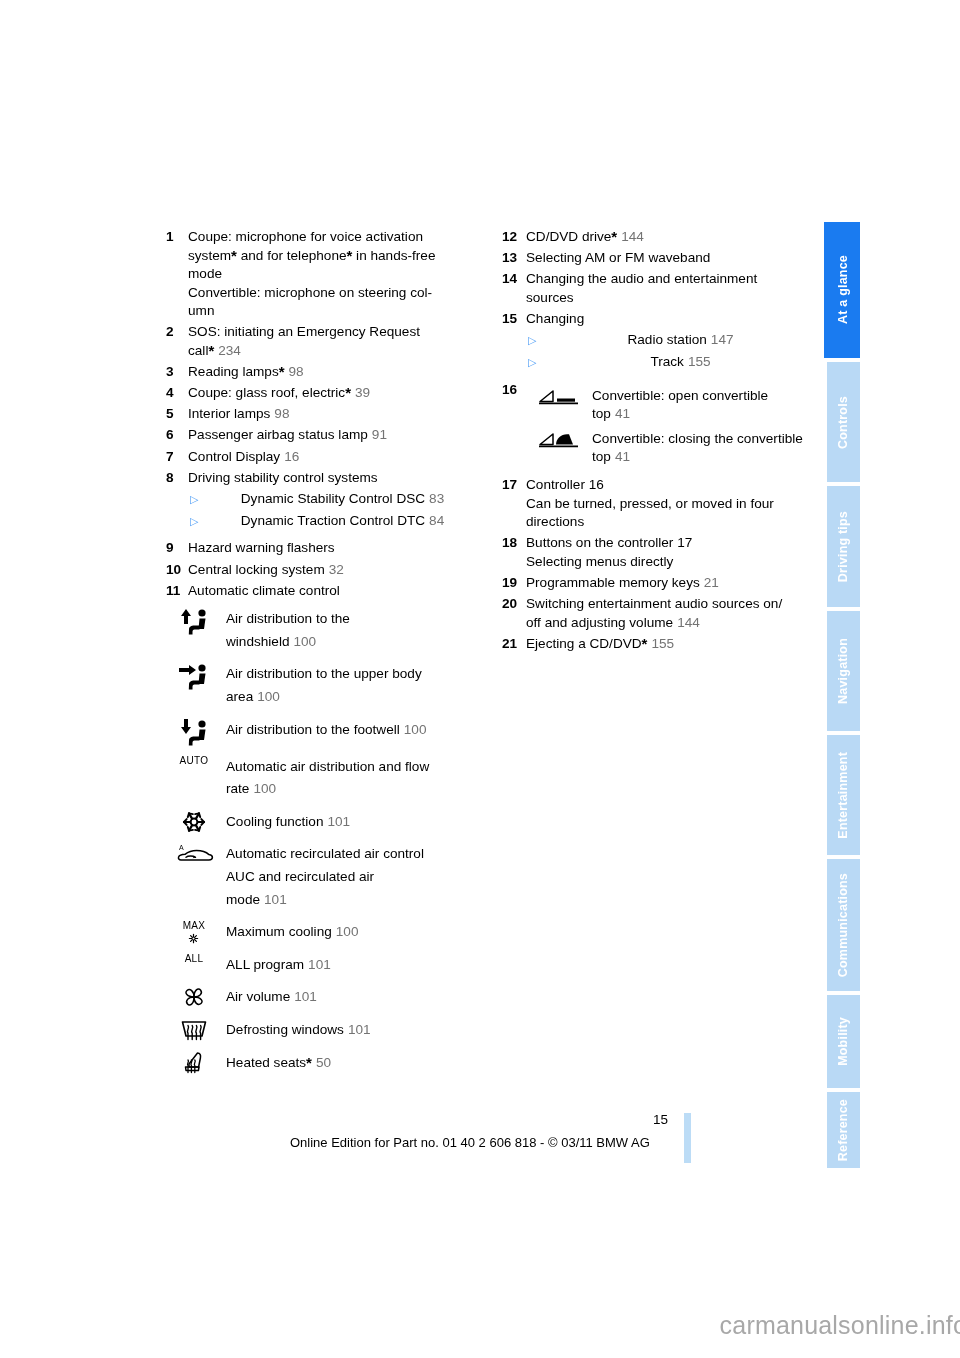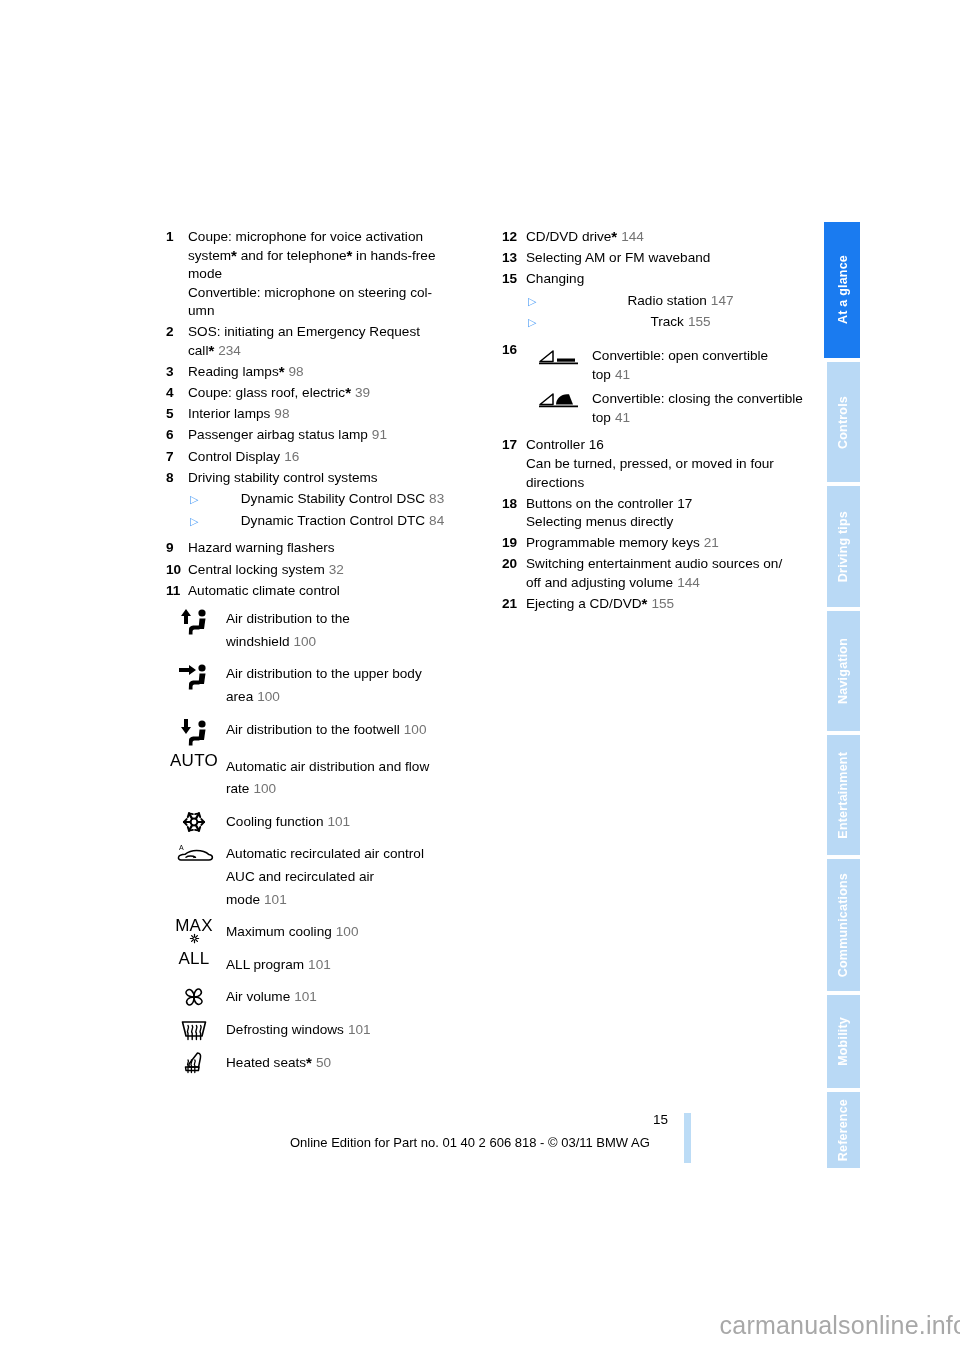--- a/index.html
+++ b/index.html
@@ -129,21 +129,21 @@
     display: flex;
     align-items: center;
     justify-content: center;
     padding-top: 1px;
   }
   #col-right .icon-cell { width: 66px; }
   .icon-text { flex: 1 1 auto; }
   .icon-text p { margin: 4px; }
   .icon-cell svg { display: block; }
   .icon-word {
-    font-size: 17px;
+    font-size: 10px;
     letter-spacing: 0.3px;
     line-height: 12px;
   }
 
   
   #climate-icons { margin-top: 4px; }
 
   
   #footer {
     position: absolute;
@@ -486,20 +486,27 @@
         <div class="body">
           <p>CD/DVD drive<span class="ast">*</span><span class="ref-sp">144</span></p>
         </div>
       </div>
       <div class="entry">
         <div class="num">13</div>
         <div class="body">
           <p>Selecting AM or FM waveband</p>
         </div>
       </div>
+      <div class="entry">
+        <div class="num">14</div>
+        <div class="body">
+          <p>Changing the audio and entertainment</p>
+          <p>sources</p>
+        </div>
+      </div>
       <div class="entry gap-bot">
         <div class="num">15</div>
         <div class="body">
           <p>Changing</p>
           <div class="sub">
             <span class="tri">▷</span>
             <span class="stext">Radio station<span class="ref-sp">147</span></span>
           </div>
           <div class="sub">
             <span class="tri">▷</span>

